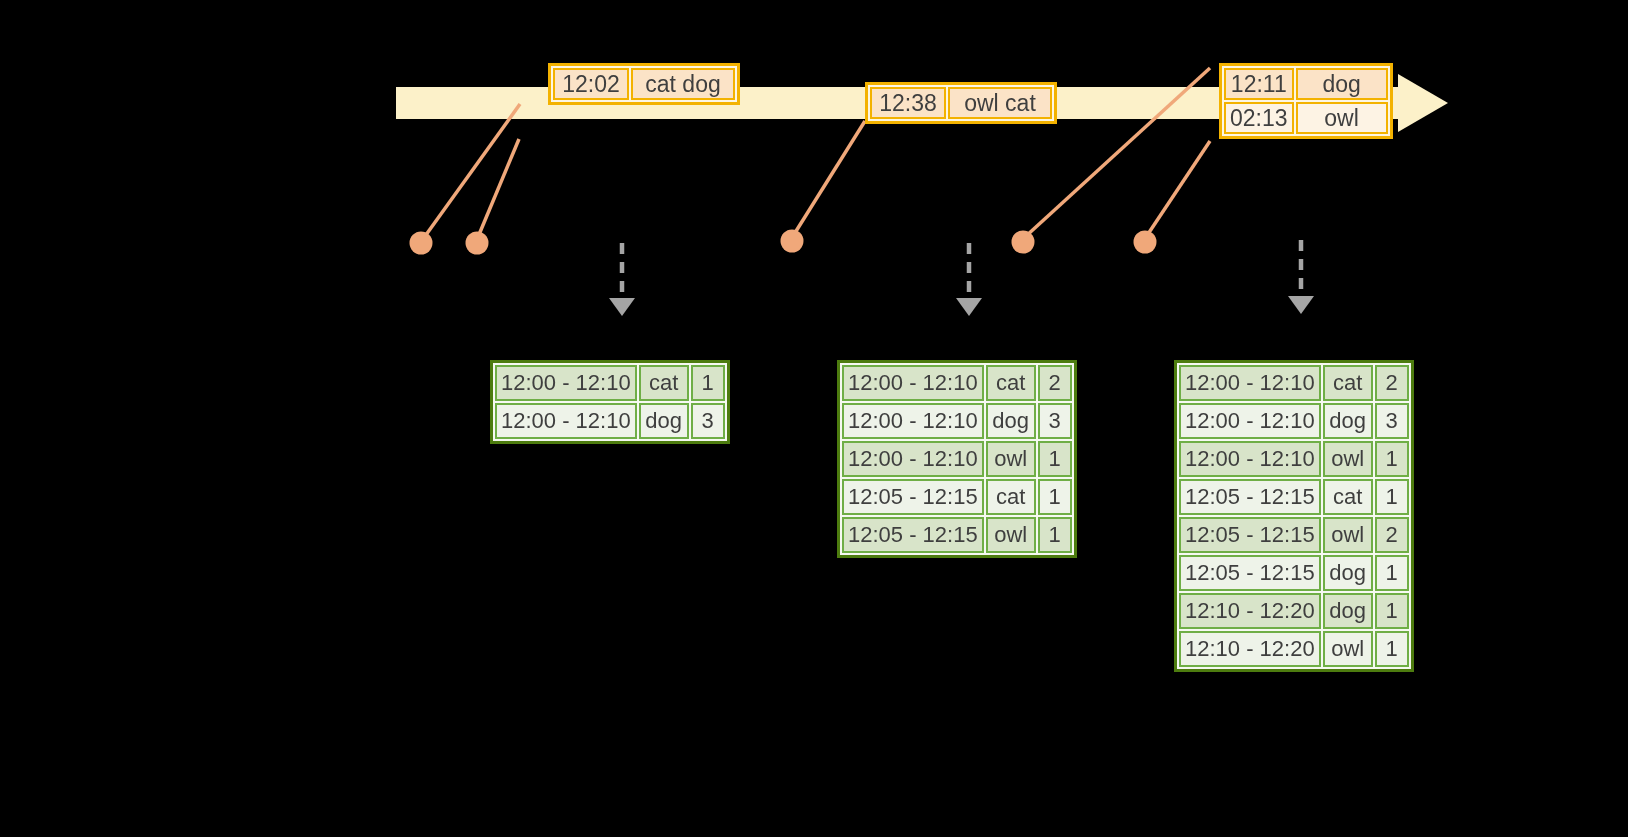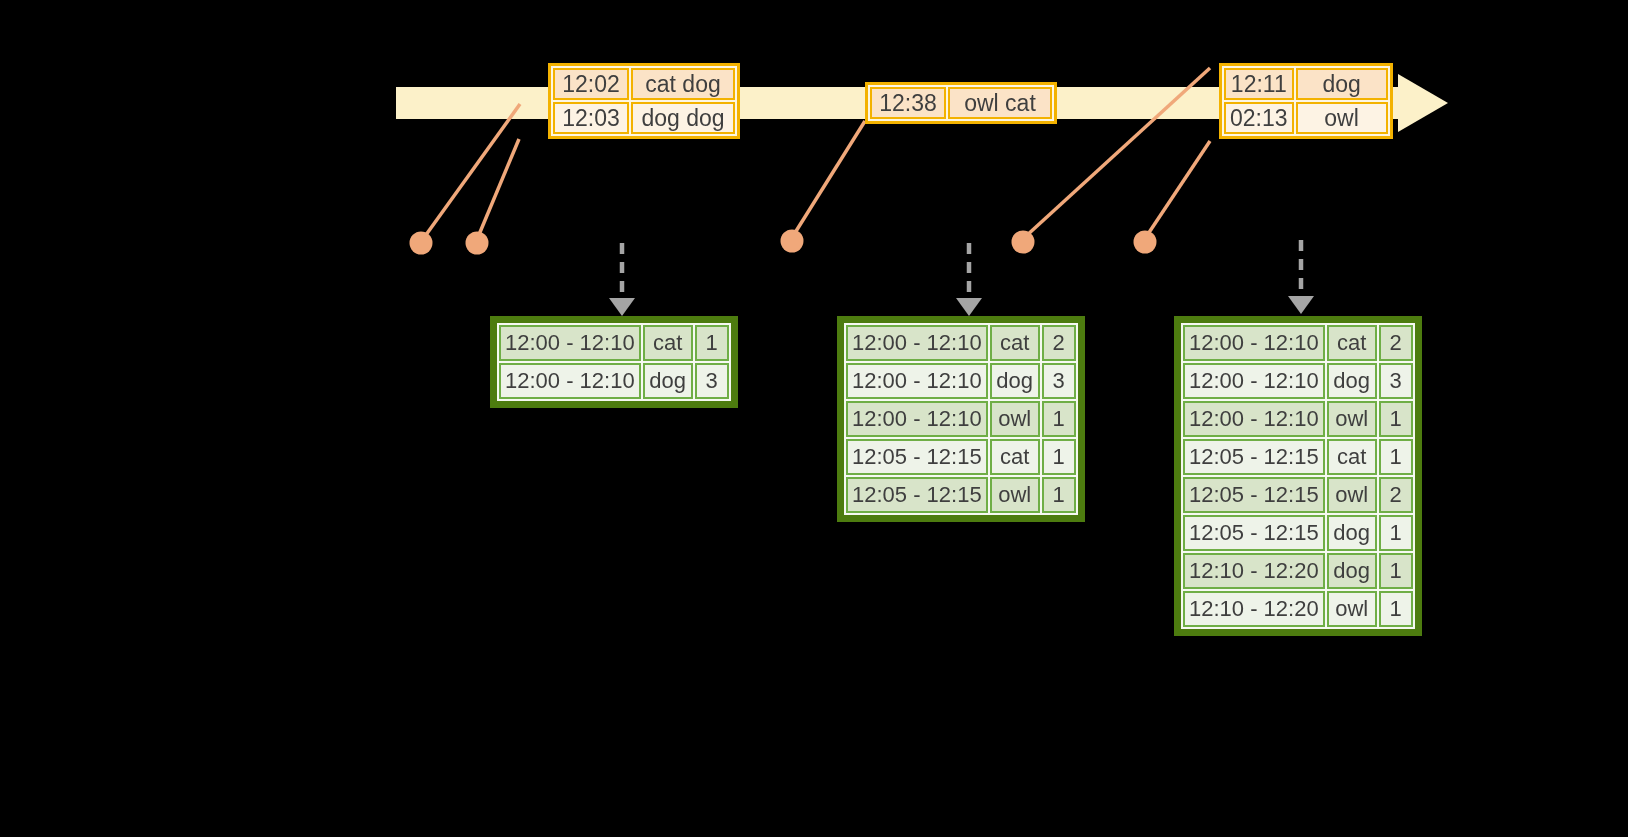--- a/index.html
+++ b/index.html
@@ -14,21 +14,21 @@
   table{border-collapse:separate;table-layout:fixed;position:absolute;}
   td{text-align:center;vertical-align:middle;padding:0 4px;color:#3f3f3f;overflow:hidden;white-space:nowrap;}
 
   
   .etable{border:3px solid #f3b200;background:#fdf6e3;border-spacing:2px;}
   .etable td{border:2px solid #f3b200;height:28px;font-size:23px;}
   .etable tr.dark td{background:#fbe3c7;}
   .etable tr.light td{background:#fdf3e4;}
 
   
-  .gtable{border:7px solid #4d7c0f;background:#f6f9f2;border-spacing:2px;}
+  .gtable{border:3px solid #4d7c0f;background:#f6f9f2;border-spacing:2px;margin-top:44px;}
   .gtable td{border:2px solid #6fae46;height:32px;font-size:22px;}
   .gtable tr.dark td{background:#d8e4c9;}
   .gtable tr.light td{background:#eef3e9;}
 </style>
 </head>
 <body>
 
 <div id="canvas">
 
   <svg id="gfx" width="1628" height="837" viewBox="0 0 1628 837">
@@ -67,24 +67,20 @@
   <table class="etable" style="left:548px;top:63px;">
     <colgroup>
         <col style="width:76px">
         <col style="width:104px">
       </colgroup>
     <tbody>
         <tr class="dark">
       <td>12:02</td>
       <td>cat dog</td>
     </tr>
-    <tr class="light">
-      <td>12:03</td>
-      <td>dog dog</td>
-    </tr>
   </tbody>
     </table>
 
   <table class="etable" style="left:865px;top:82px;">
     <colgroup>
         <col style="width:76px">
         <col style="width:104px">
       </colgroup>
     <tbody>
         <tr class="dark">

